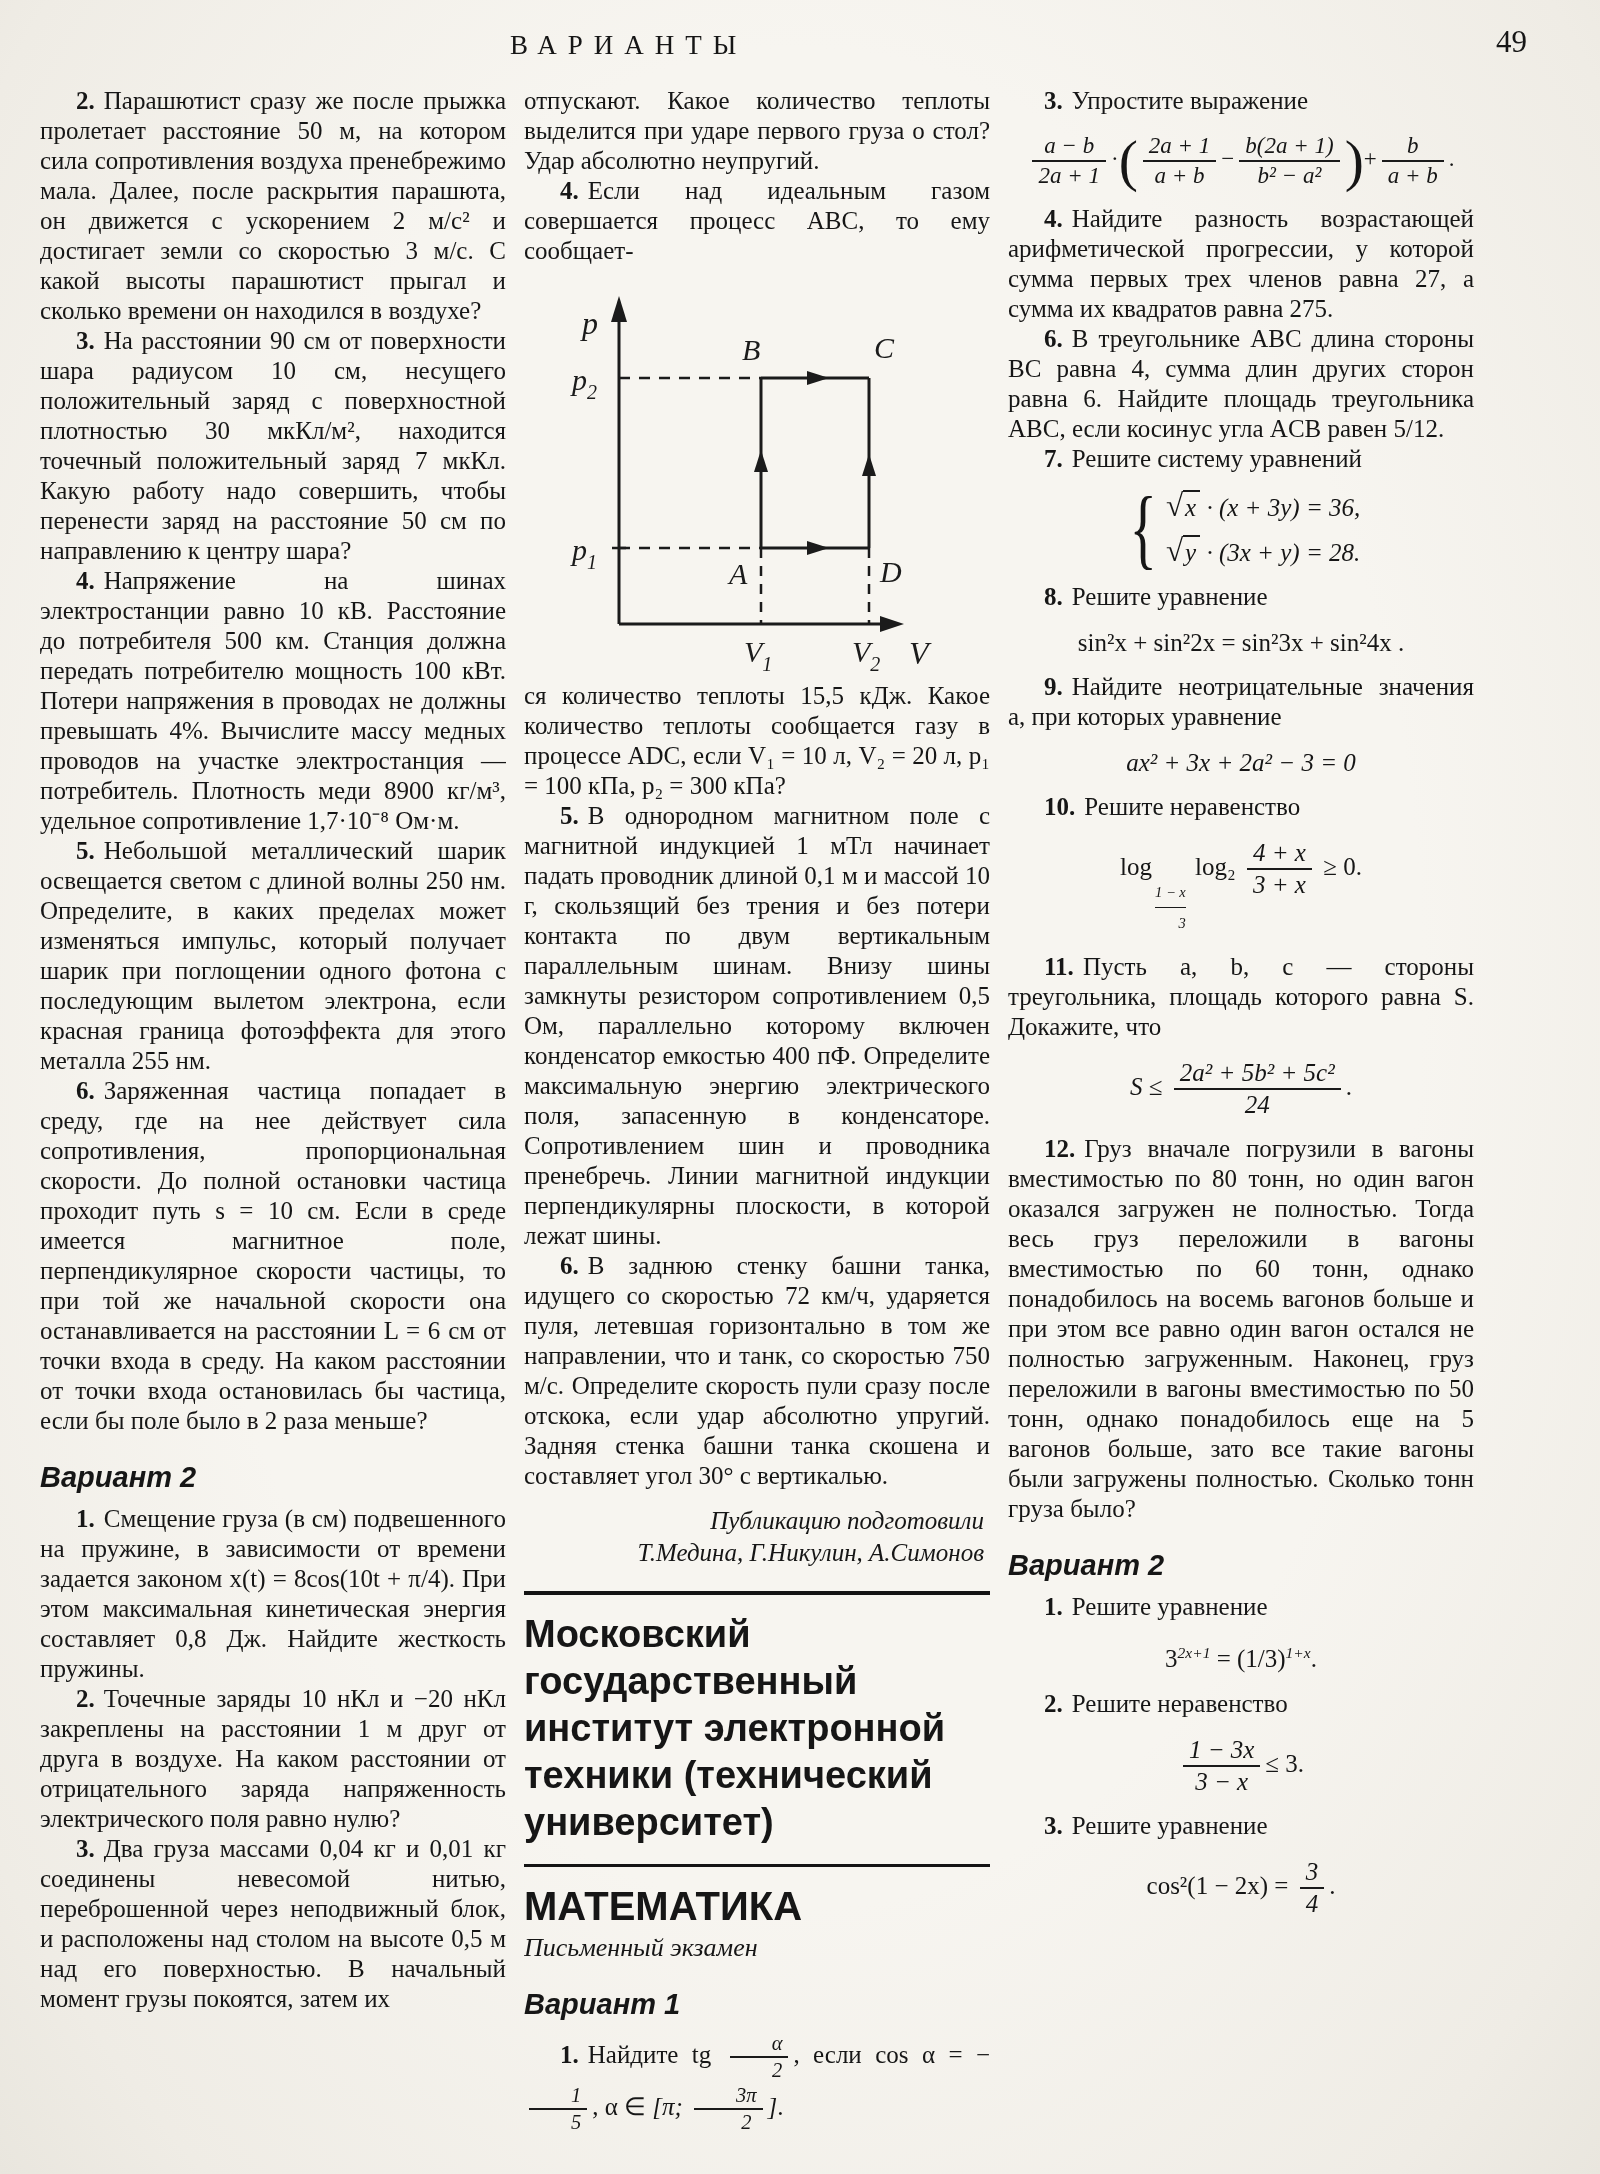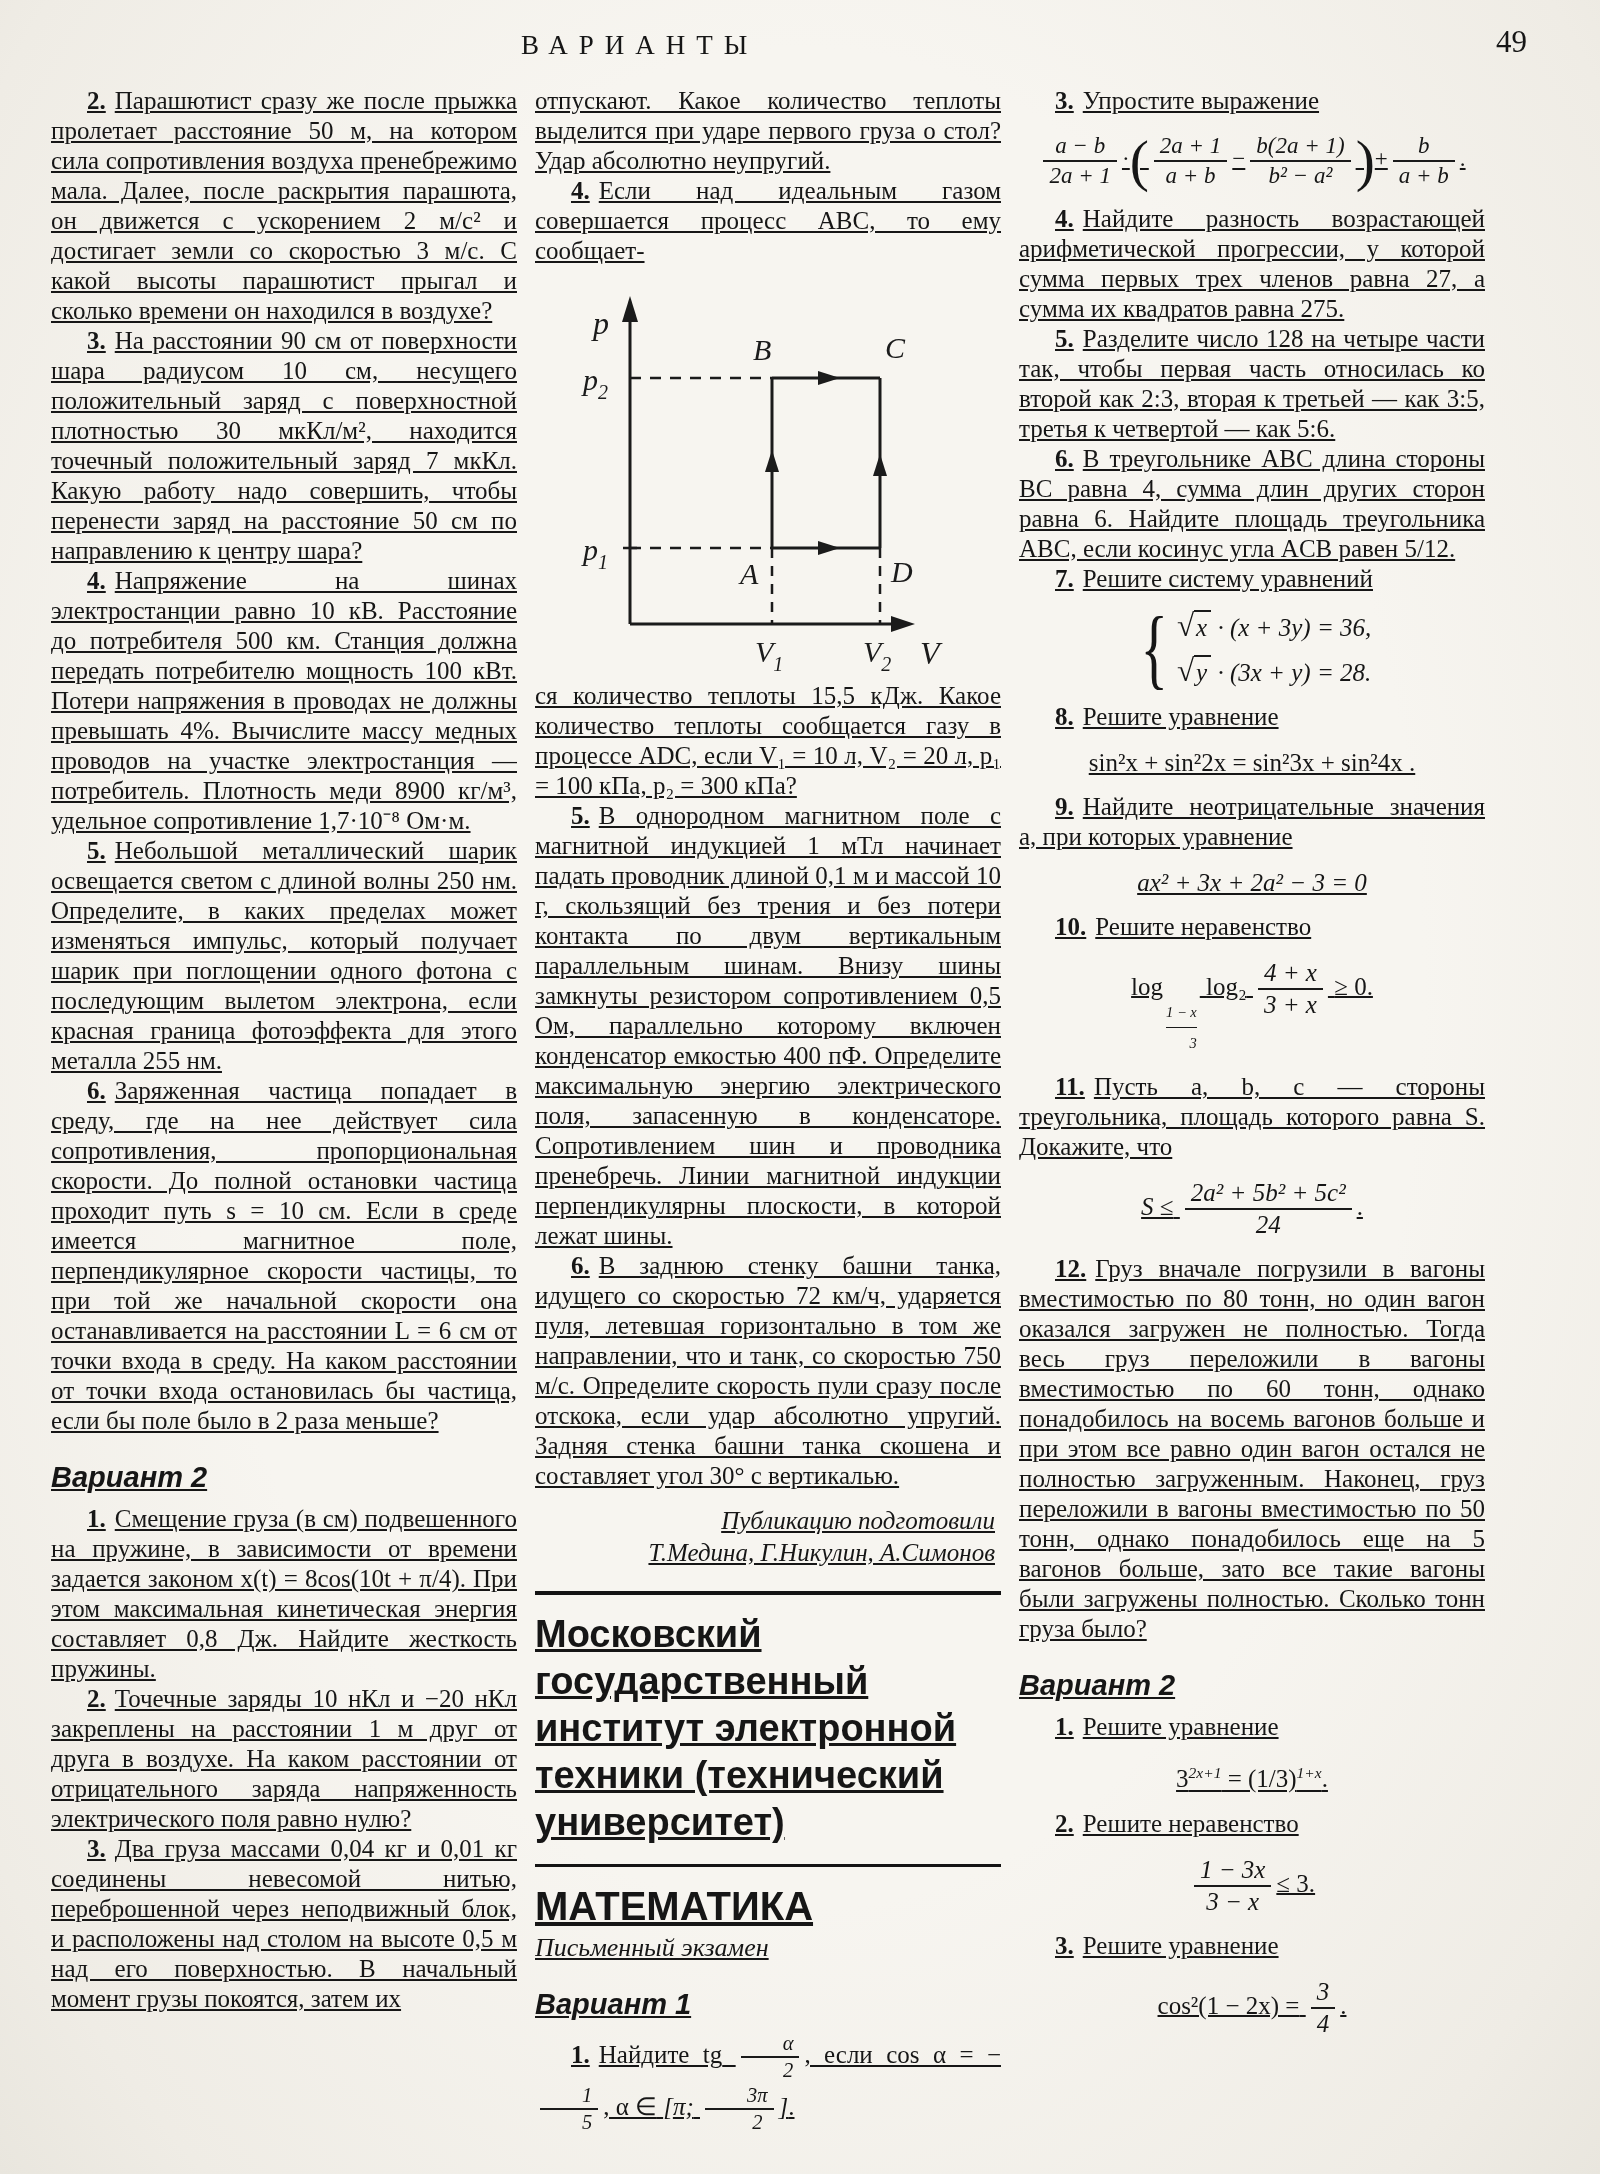--- a/index.html
+++ b/index.html
@@ -3,23 +3,22 @@
 <meta charset="utf-8">
 <style>
   html,body{margin:0;padding:0;background:#d8d5cd;}
   .page{
     position:relative;
     width:1600px;height:2174px;
     box-sizing:border-box;
     background:radial-gradient(ellipse at 50% 45%, #f7f5f0 55%, #efece5 88%, #e9e6de 100%);
     color:#161616;
     font-family:"Liberation Serif", serif;
-    padding:24px 55px 26px 51px;
+    padding:24px 55px 26px 40px;
     overflow:hidden;
-    text-decoration:underline;
   }
   .pg-header{position:relative;height:46px;}
   .pg-title{
     position:absolute;left:470px;top:6px;
     font-size:27px;letter-spacing:11px;font-weight:500;
   }
   .pg-number{position:absolute;right:18px;top:0;font-size:31px;}
   .columns{display:flex;gap:18px;margin-top:16px;}
   .col{width:466px;box-sizing:border-box;font-size:25px;line-height:30px;overflow:hidden;height:2050px;}
   .para{margin:0;text-align:justify;text-indent:36px;}
@@ -184,21 +183,20 @@
           </span><span>−</span><span class="frac">
             <span class="num">b(2a + 1)</span>
             <span class="den">b² − a²</span>
           </span><span class="bigparen">)</span><span>+</span><span class="frac">
             <span class="num">b</span>
             <span class="den">a + b</span>
           </span><span>.</span>
       </span>
 
       <p class="para"><span class="pnum">4.</span><span>Найдите разность возрастающей арифметической прогрессии, у которой сумма первых трех членов равна 27, а сумма их квадратов равна 275.</span></p>
-      <p class="para"><span class="pnum">5.</span><span>Разделите число 128 на четыре части так, чтобы первая часть относилась ко второй как 2:3, вторая к третьей — как 3:5, третья к четвертой — как 5:6.</span></p>
       <p class="para"><span class="pnum">6.</span><span>В треугольнике ABC длина стороны BC равна 4, сумма длин других сторон равна 6. Найдите площадь треугольника ABC, если косинус угла ACB равен 5/12.</span></p>
 
       <p class="para"><span class="pnum">7.</span><span>Решите систему уравнений</span></p>
       <span class="display-math">
         <span class="sys">
           <span class="sys-brace">{</span>
           <span class="sys-rows">
             <span><span class="sqrt">
                   <span class="rad">√</span>
                   <span class="ovl">x</span>

